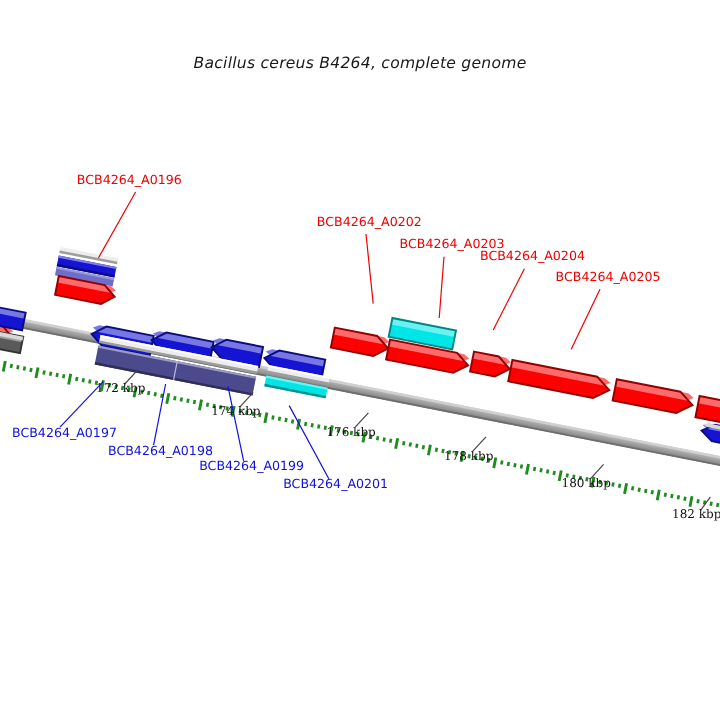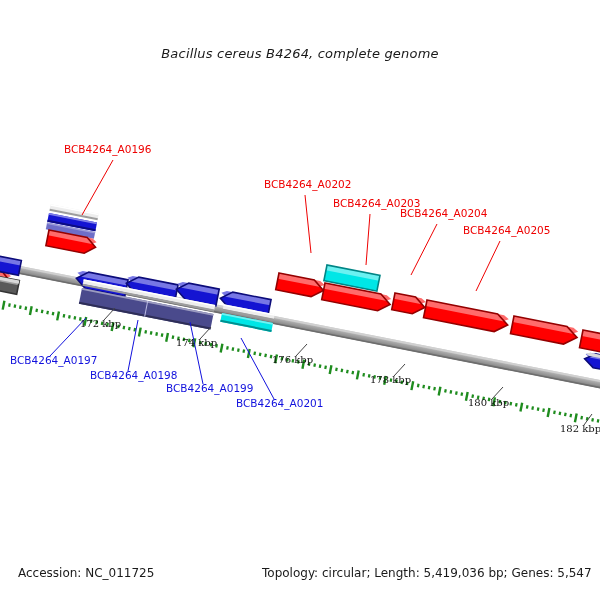--- a/index.html
+++ b/index.html
@@ -314,17 +314,13 @@
         <text x="333" y="207" class="lbl red">BCB4264_A0203</text>
         <text x="400" y="217" class="lbl red">BCB4264_A0204</text>
         <text x="463" y="234" class="lbl red">BCB4264_A0205</text>
         <text x="10" y="364" class="lbl blue">BCB4264_A0197</text>
         <text x="90" y="379" class="lbl blue">BCB4264_A0198</text>
         <text x="166" y="392" class="lbl blue">BCB4264_A0199</text>
         <text x="236" y="407" class="lbl blue">BCB4264_A0201</text>
       </g>
   </svg>
 
-  <div class="footer">
-    <span class="acc">Accession: NC_011725</span>
-    <span class="topo">Topology: circular; Length: 5,419,036 bp; Genes: 5,547</span>
-  </div>
 </div>
 
 </body></html>

